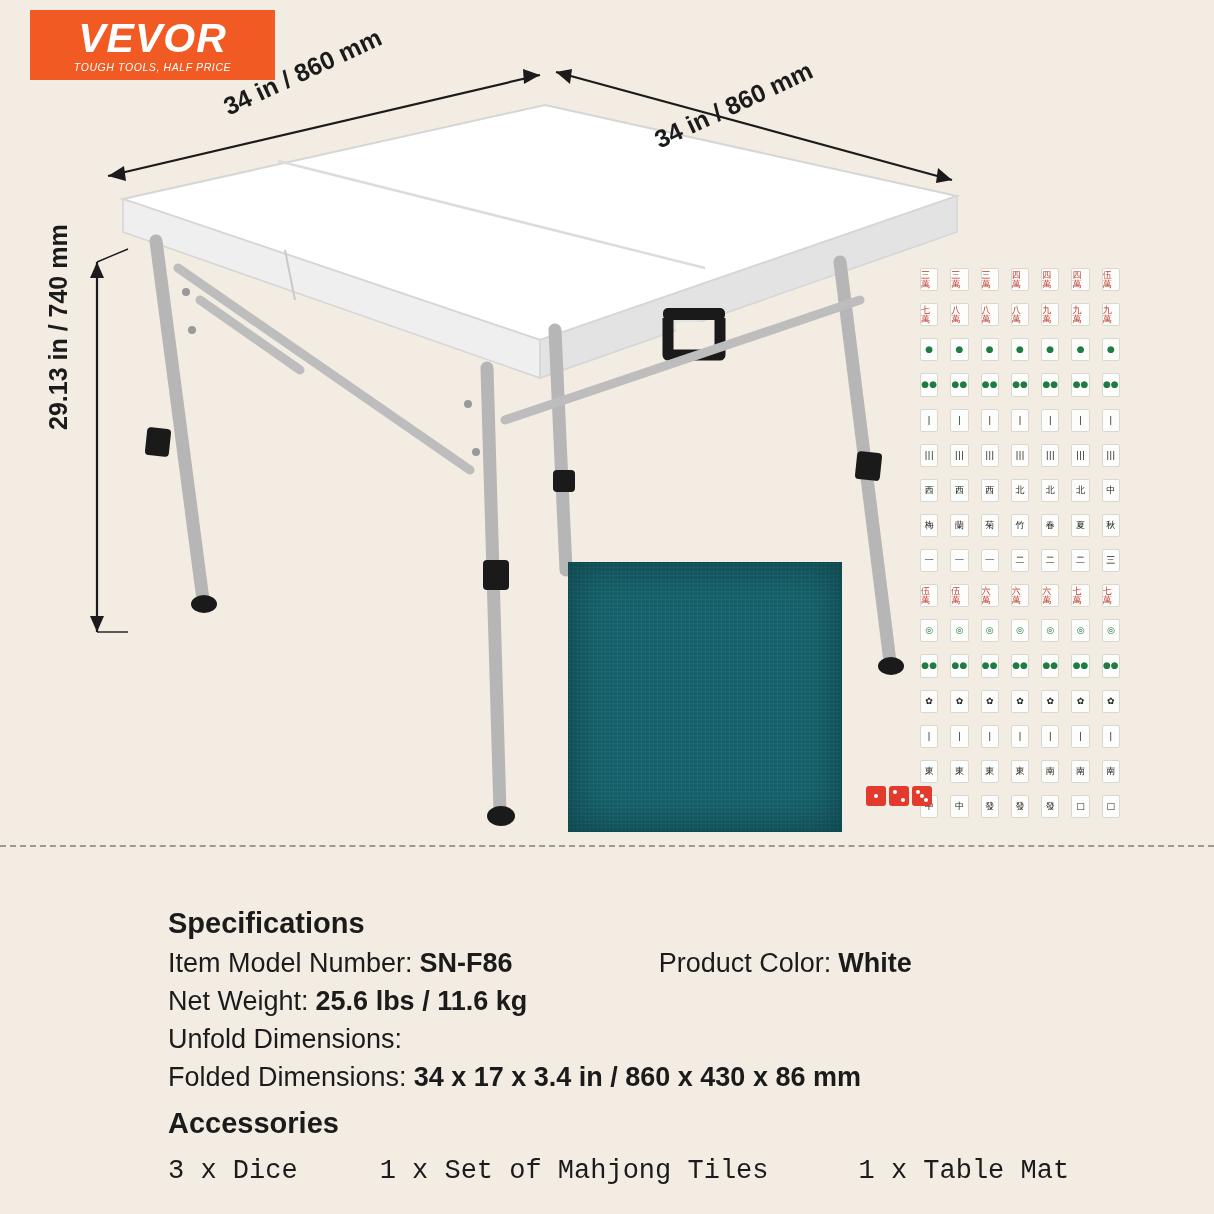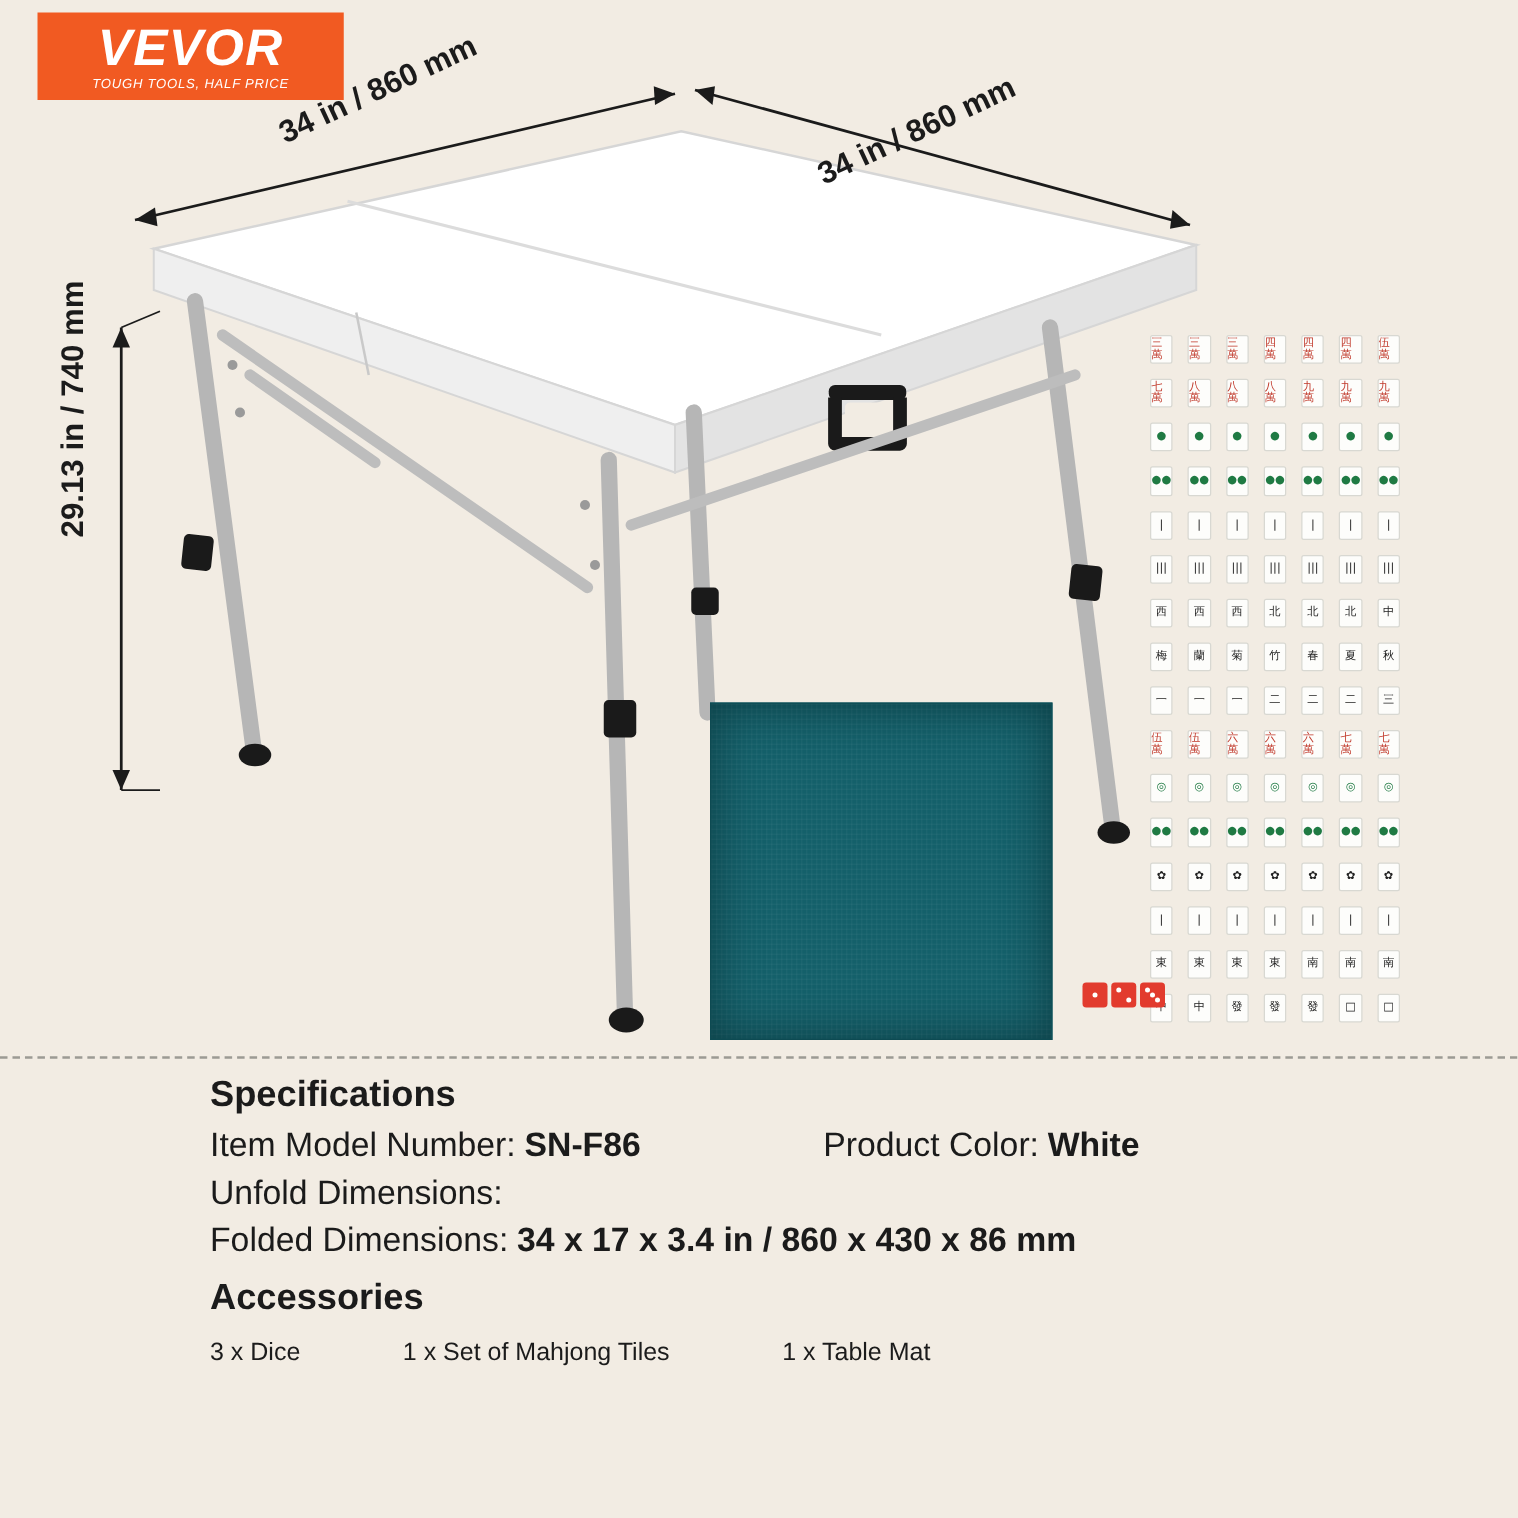--- a/index.html
+++ b/index.html
@@ -68,28 +68,28 @@
   .die{width:20px;height:20px;background:#e23b2e;border-radius:3px;position:relative;}
   .die i{position:absolute;width:4px;height:4px;background:#fff;border-radius:50%;}
 
   
   #divider{
     position:absolute;left:0;top:845px;width:1214px;height:0;
     border-top:2px dashed #9c9a94;
   }
 
   
-  #specs{position:absolute;left:168px;top:860px;width:1000px;}
+  #specs{position:absolute;left:168px;top:907px;width:1000px;}
   .sec-title{font-size:29px;font-weight:bold;margin:0 0 8px 0;}
   .spec-row{font-size:27px;margin:0 0 7px 0;display:flex;align-items:flex-end;}
   .spec-row .lbl{font-weight:normal;}
   .spec-row .val{font-weight:bold;margin-left:7px;}
   .spec-row .right{margin-left:146px;}
   #acc-title{margin-top:14px;}
-  #acc-row{display:flex;font-size:20px;margin-top:16px;}
+  #acc-row{display:flex;font-size:27px;margin-top:16px;font-family:Liberation Mono, monospace;}
   #acc-row .acc{white-space:nowrap;}
   #acc-row .acc:nth-child(2){margin-left:82px;}
   #acc-row .acc:nth-child(3){margin-left:90px;}
 </style>
 </head>
 <body>
 
 <div id="logo">
   <div class="brand">VEVOR</div>
   <div class="tag">TOUGH TOOLS, HALF PRICE</div>
@@ -309,20 +309,24 @@
 <div id="specs">
   <div class="sec-title">Specifications</div>
 
   <div class="spec-row">
     <span class="lbl">Item Model Number:</span>
     <span class="val">SN-F86</span>
     <span class="lbl right">Product Color:</span>
     <span class="val">White</span>
   </div>
 
+  <div class="spec-row">
+    <span class="lbl">Net Weight:</span>
+    <span class="val">25.6 lbs / 11.6 kg</span>
+  </div>
 
   <div class="spec-row">
     <span class="lbl">Unfold Dimensions:</span>
   </div>
 
   <div class="spec-row">
     <span class="lbl">Folded Dimensions:</span>
     <span class="val">34 x 17 x 3.4 in / 860 x 430 x 86 mm</span>
   </div>
 

